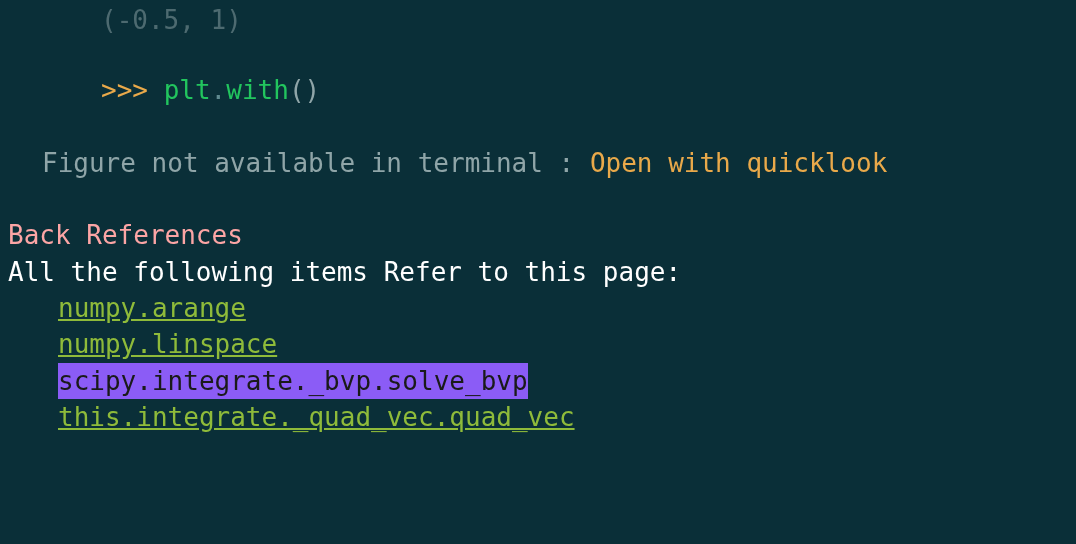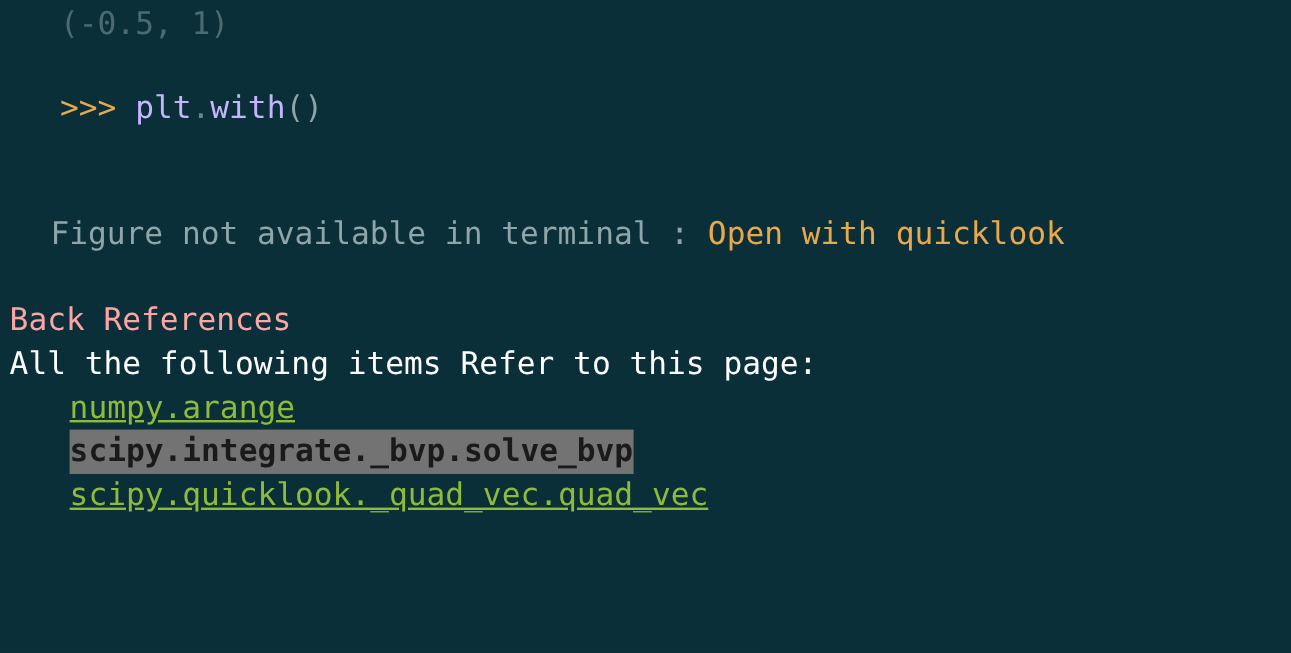--- a/index.html
+++ b/index.html
@@ -12,39 +12,38 @@
       font-family: 'Menlo', 'Monaco', 'Consolas', monospace;
       font-size: 26px;
       line-height: 1.4;
       color: #8fa5a8;
       width: 1076px;
       height: 544px;
       overflow: hidden;
       padding: 0;
     }
     .code-block {
-      padding-left: 50px;
+      padding-left: 101px;
       color: #8fa5a8;
     }
     .prompt {
       color: #e9a94a;
     }
     .module {
-      color: #c4b5fd;
+      color: #22c55e;
     }
     .dot {
       color: #5f8a8f;
     }
     .paren {
       color: #8fa5a8;
     }
     .figure-line {
       padding-left: 42px;
       color: #8fa5a8;
-      margin-top: 32px;
     }
     .quicklook {
       color: #e9a94a;
     }
     .back-ref-header {
       color: #fca5a5;
       font-weight: normal;
       padding-left: 8px;
     }
     .back-ref-desc {
@@ -54,24 +53,24 @@
     .ref-list {
       padding-left: 58px;
     }
     .ref-link {
       color: #8fbb3a;
       text-decoration: underline;
       cursor: pointer;
       display: inline-block;
     }
     .ref-link.selected {
-      background-color: #737373;
+      background-color: #8b5cf6;
       color: #1a1a1a;
       text-decoration: none;
-      font-weight: bold;
+      font-weight: normal;
       text-align: right;
     }
     .truncated {
       color: #8fa5a8;
       opacity: 0.5;
       position: relative;
       top: 2px;
     }
     .row {
       white-space: pre;
@@ -91,16 +90,17 @@
 <div class="row figure-line"><span>Figure not available in terminal : </span><span class="quicklook">Open with quicklook</span></div>
 
 <div class="row" style="height: 36px;"></div>
 
 <div class="row back-ref-header">Back References</div>
 
 <div class="row back-ref-desc">All the following items Refer to this page:</div>
 
 <div class="ref-list">
   <div class="row"><span class="ref-link">numpy.arange</span></div>
+  <div class="row"><span class="ref-link">numpy.linspace</span></div>
   <div class="row"><span class="ref-link selected">scipy.integrate._bvp.solve_bvp</span></div>
-  <div class="row"><span class="ref-link">scipy.quicklook._quad_vec.quad_vec</span></div>
+  <div class="row"><span class="ref-link">this.integrate._quad_vec.quad_vec</span></div>
 
 </div>
 
 </body></html>

